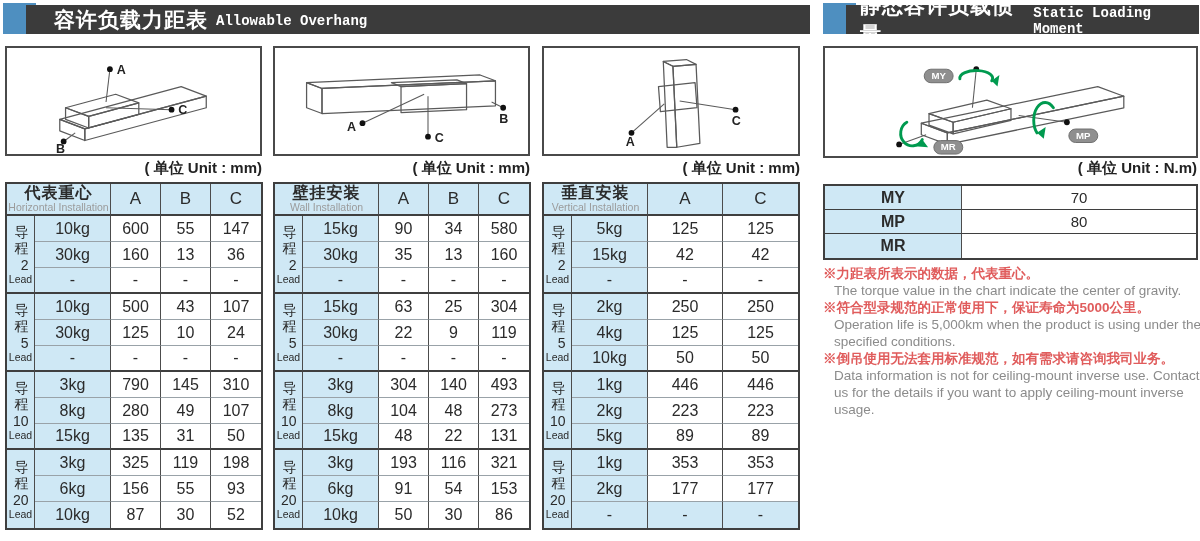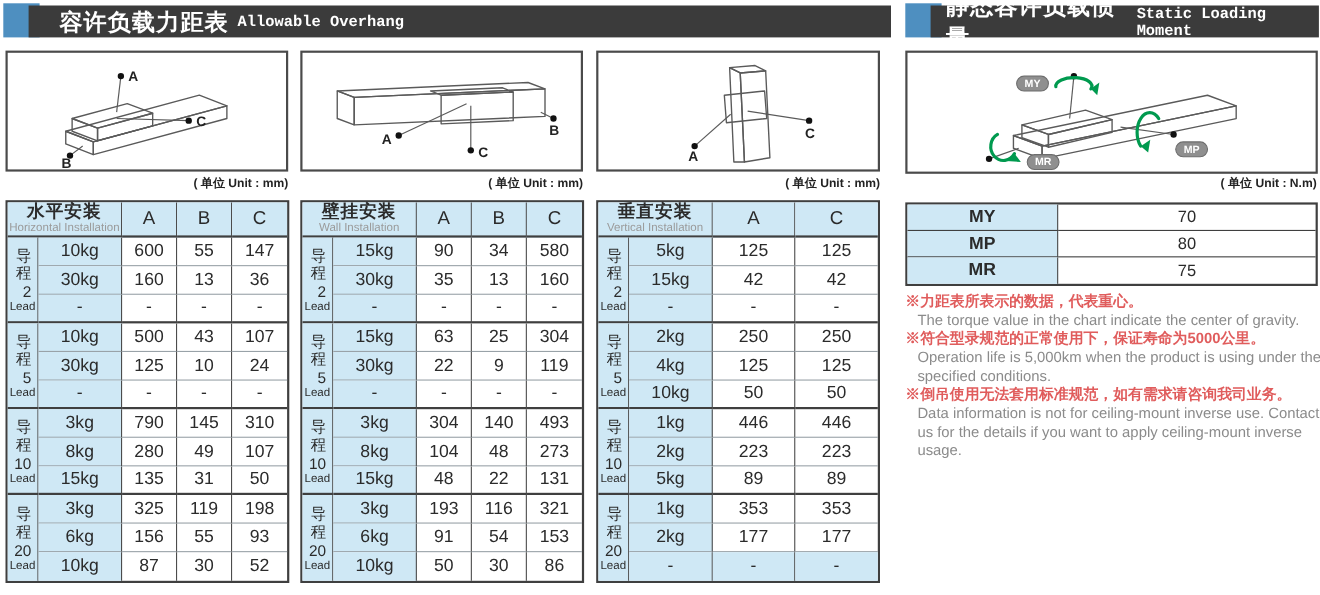--- a/index.html
+++ b/index.html
@@ -17,21 +17,21 @@
   .rail{fill:none;stroke:#5a5a5a;stroke-width:1.3;stroke-linejoin:round;}
   .ptline{stroke:#5a5a5a;stroke-width:1.1;}
   .ptdot{fill:#111;}
   .ptlabel{font-family:"Liberation Sans",sans-serif;font-size:13px;font-weight:bold;fill:#222;}
   .garrow{fill:none;stroke:#009a4f;stroke-width:3;stroke-linecap:round;}
   .ghead{fill:#009a4f;stroke:none;}
   .badge{fill:#8f8f8f;stroke:#6d6d6d;stroke-width:1;}
   .badge-txt{font-family:"Liberation Sans",sans-serif;font-size:10px;font-weight:bold;fill:#fff;text-anchor:middle;}
 
   
-  .unit{position:absolute;top:159px;height:20px;font-size:11px;color:#222;text-align:right;font-weight:bold;}
+  .unit{position:absolute;top:159px;height:20px;font-size:15px;color:#222;text-align:right;font-weight:bold;}
 
   
   .otable{position:absolute;top:182px;height:348px;border:2px solid #3f3f3f;box-sizing:border-box;background:#fff;display:grid;grid-template-rows:32px repeat(12,26px);}
   .cell{display:flex;align-items:center;justify-content:center;box-sizing:border-box;font-size:16px;color:#2b2b2b;}
   .c-blue{background:#cfe8f5;}
   .b-r{border-right:1px solid #4c4c4c;}
   .b-thin{border-bottom:1px solid #99a2a8;}
   .b-sep{border-bottom:2px solid #3f3f3f;}
   .th-title{flex-direction:column;line-height:1.05;grid-column:span 2;border-bottom:2px solid #3f3f3f;}
   .th-title .t-zh{font-size:16px;font-weight:bold;letter-spacing:1px;}
@@ -114,21 +114,21 @@
     <text class="ptlabel" x="192" y="80">C</text>
   </svg>
 </div>
 
 <div class="unit" style="left:5px;width:257px;">( 单位 Unit : mm)</div>
 <div class="unit" style="left:273px;width:257px;">( 单位 Unit : mm)</div>
 <div class="unit" style="left:542px;width:258px;">( 单位 Unit : mm)</div>
 
 <div id="table-0" class="otable" style="left:5px;width:258px;grid-template-columns:28px 76px 50px 50px 50px;">
     <div class="cell c-blue th-title b-r">
-      <div class="t-zh">水平安装</div>
+      <div class="t-zh">代表重心</div>
       <div class="t-en">Horizontal Installation</div>
     </div>
     <div class="cell c-blue th-col b-r">A</div>
     <div class="cell c-blue th-col b-r">B</div>
     <div class="cell c-blue th-col">C</div>
     <div class="cell c-blue lead-cell b-r b-sep">
       <div class="l-zh">导程2</div>
       <div class="l-en">Lead</div>
     </div>
     <div class="cell c-blue b-r b-thin">10kg</div>
@@ -365,21 +365,20 @@
 </div>
 
 <div class="unit" style="left:823px;width:374px;">( 单位 Unit : N.m)</div>
 
 <div class="mtable">
   <div class="mlabel m-b">MY</div>
   <div class="mval m-b">70</div>
   <div class="mlabel m-b">MP</div>
   <div class="mval m-b">80</div>
   <div class="mlabel">MR</div>
-  <div class="mval">75</div>
 </div>
 
 <div class="notes">
   <div class="note">
     <div class="note-zh">※力距表所表示的数据，代表重心。</div>
     <div class="note-en">The torque value in the chart indicate the center of gravity.</div>
   </div>
   <div class="note">
     <div class="note-zh">※符合型录规范的正常使用下，保证寿命为5000公里。</div>
     <div class="note-en">Operation life is 5,000km when the product is using under the specified conditions.</div>

